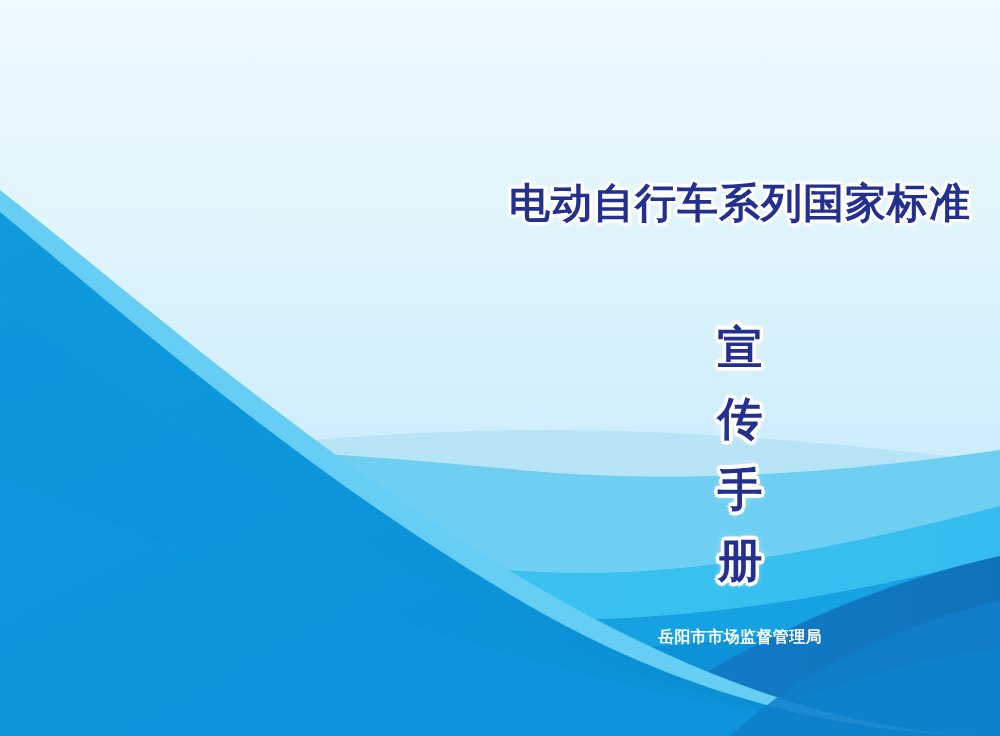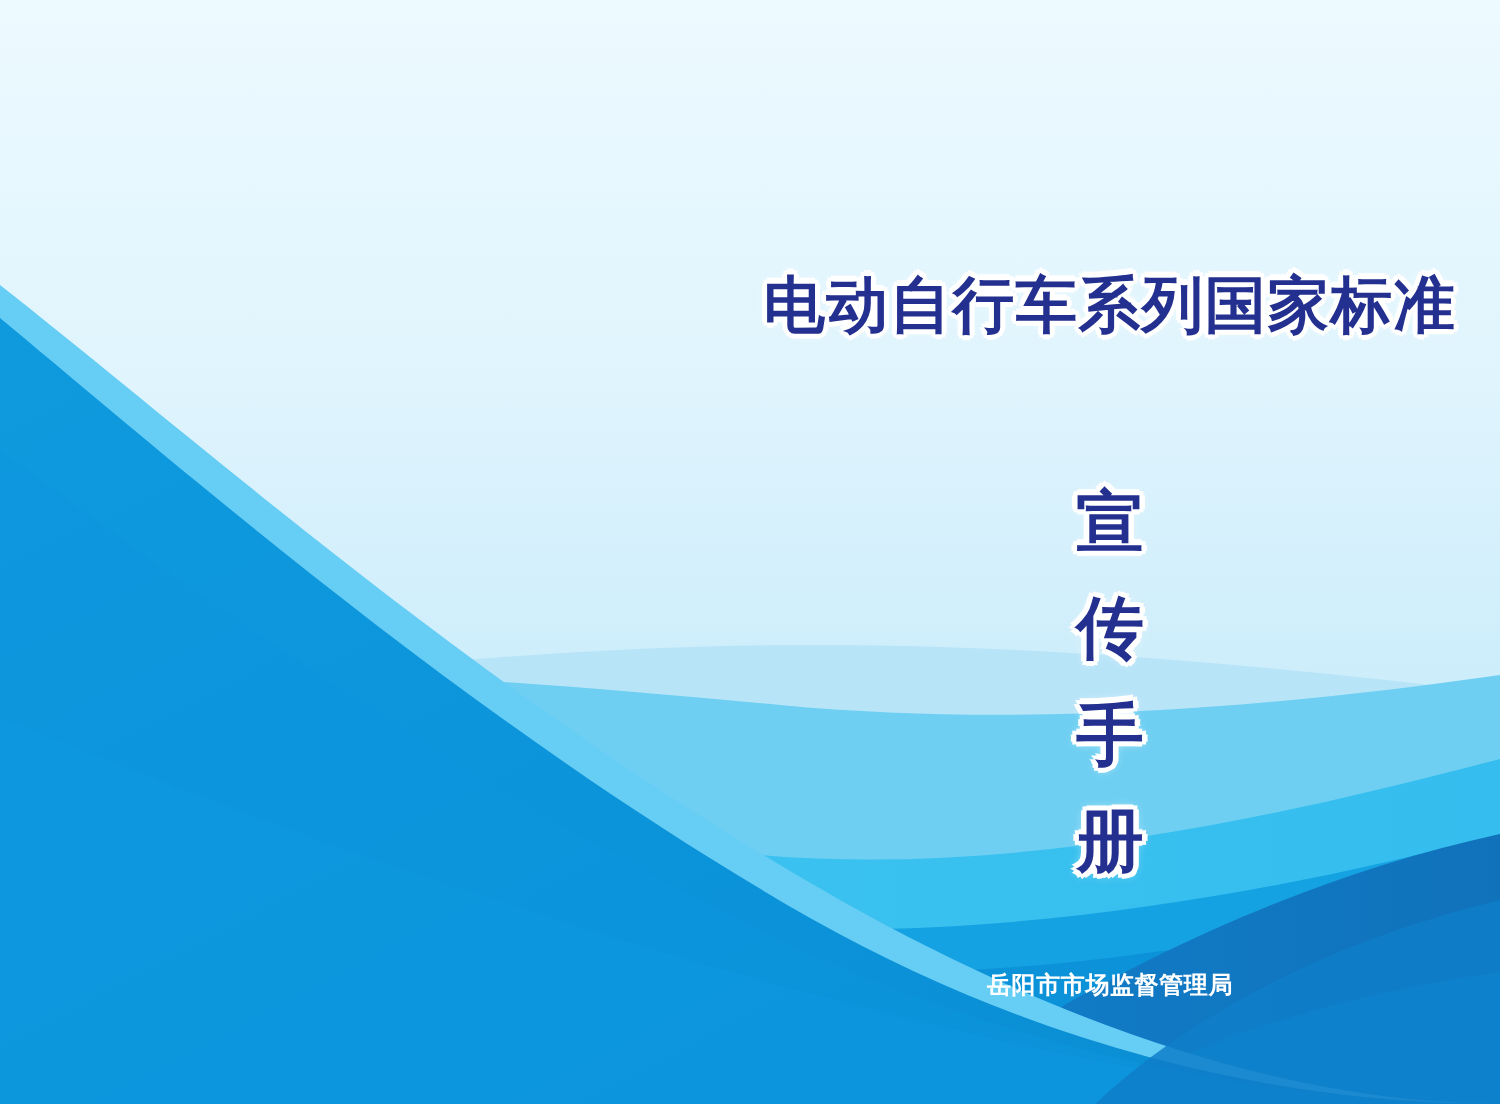--- a/index.html
+++ b/index.html
@@ -87,21 +87,21 @@
        0 3.6px 0 #ffffff, 0 -3.6px 0 #ffffff,
        2.6px 2.6px 0 #ffffff, -2.6px 2.6px 0 #ffffff,
        2.6px -2.6px 0 #ffffff, -2.6px -2.6px 0 #ffffff,
        0 0 8px rgba(255,255,255,0.95);
   }
 
   
   .footer-block {
     position: absolute;
     left: 560px;
-    top: 646px;
+    top: 626px;
     width: 360px;
     text-align: center;
     color: #ffffff;
   }
   .footer-org {
     font-family: "DejaVu Sans", "Liberation Sans", sans-serif;
     font-size: 16px;
     font-weight: bold;
     letter-spacing: 0.4px;
     line-height: 22px;

